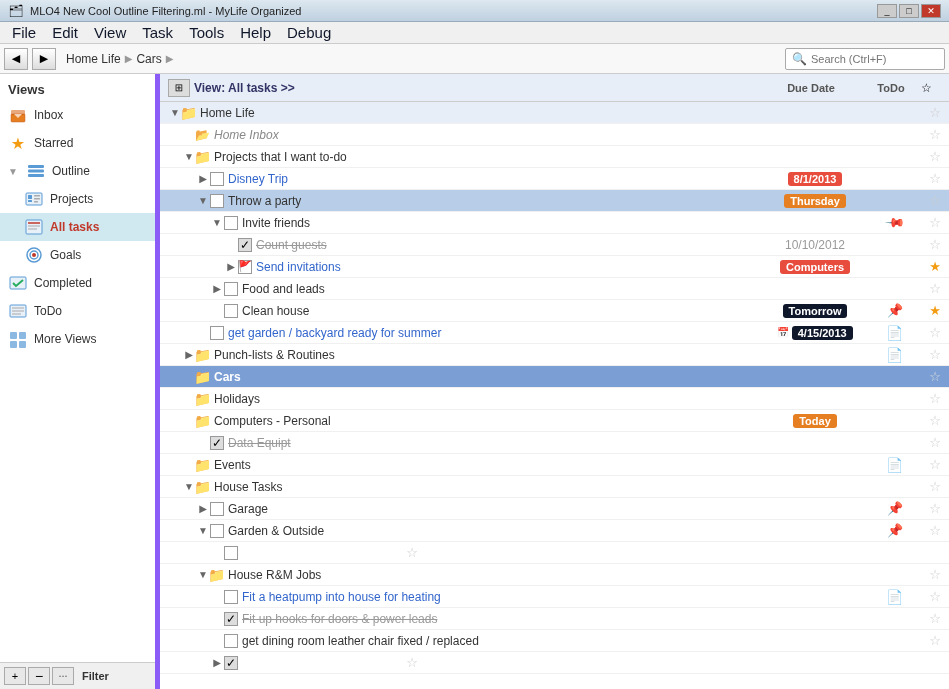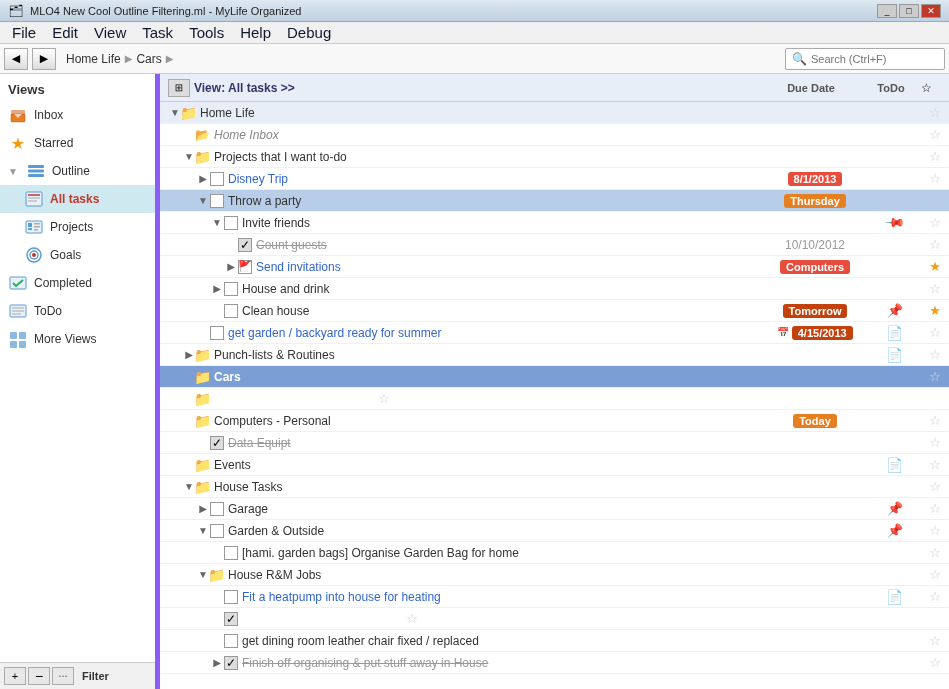--- a/index.html
+++ b/index.html
@@ -62,21 +62,21 @@
     .task-checkbox.folder { background: transparent; border: none; }
     .task-name { flex: 1; font-size: 12px; color: #333; overflow: hidden; white-space: nowrap; text-overflow: ellipsis; }
     .task-name.link { color: #3366cc; }
     .task-name.italic { font-style: italic; color: #888; }
     .task-due { width: 100px; text-align: center; flex-shrink: 0; }
     .task-icons-col { width: 60px; display: flex; align-items: center; justify-content: center; gap: 2px; flex-shrink: 0; }
     .task-star { width: 20px; display: flex; align-items: center; justify-content: center; flex-shrink: 0; }
     .date-badge { padding: 1px 6px; border-radius: 3px; font-size: 11px; color: white; font-weight: bold; }
     .date-badge.red { background: #e74c3c; }
     .date-badge.orange { background: #e67e22; }
-    .date-badge.blue { background: #c2410c; }
+    .date-badge.blue { background: #0f172a; }
 
     
     .task-list::-webkit-scrollbar { width: 12px; }
     .task-list::-webkit-scrollbar-track { background: #f0f0f0; }
     .task-list::-webkit-scrollbar-thumb { background: #ccc; border: 1px solid #aaa; }
 
     .star-gold { color: #f39c12; font-size: 13px; }
     .star-empty { color: #ccc; font-size: 13px; }
   </style>
 </head>
@@ -145,44 +145,44 @@
       <div class="icon">
         <svg width="18" height="18" viewBox="0 0 18 18">
             <rect x="1" y="3" width="16" height="3" rx="1" fill="#5b9bd5"></rect>
             <rect x="1" y="7.5" width="16" height="3" rx="1" fill="#5b9bd5"></rect>
             <rect x="1" y="12" width="16" height="3" rx="1" fill="#5b9bd5"></rect>
           </svg>
       </div>
       <span class="label">Outline</span>
     </div>
 
-    <div class="sidebar-item active" style="padding-left:24px;">
-      <div class="icon">
-        <svg width="18" height="18" viewBox="0 0 18 18">
-            <rect x="1" y="2" width="16" height="14" rx="1" fill="#e8f0f8" stroke="#5b9bd5" stroke-width="1"></rect>
-            <line x1="3" y1="5" x2="15" y2="5" stroke="#c0392b" stroke-width="1.5"></line>
-            <line x1="3" y1="8" x2="15" y2="8" stroke="#aaa" stroke-width="1"></line>
-            <line x1="3" y1="11" x2="12" y2="11" stroke="#aaa" stroke-width="1"></line>
-          </svg>
-      </div>
-      <span class="label" style="color:#c0392b;font-weight:bold;">All tasks</span>
-    </div>
-
     <div class="sidebar-item" style="padding-left:24px;">
       <div class="icon">
         <svg width="18" height="18" viewBox="0 0 18 18">
             <rect x="1" y="3" width="16" height="12" rx="1" fill="#e8f0f8" stroke="#5b9bd5" stroke-width="1"></rect>
             <rect x="3" y="5" width="4" height="4" rx="0.5" fill="#5b9bd5"></rect>
             <rect x="3" y="10" width="4" height="2" rx="0.5" fill="#5b9bd5"></rect>
             <rect x="9" y="5" width="6" height="1.5" rx="0.5" fill="#aaa"></rect>
             <rect x="9" y="8" width="6" height="1.5" rx="0.5" fill="#aaa"></rect>
             <rect x="9" y="11" width="4" height="1.5" rx="0.5" fill="#aaa"></rect>
           </svg>
       </div>
       <span class="label">Projects</span>
+    </div>
+
+    <div class="sidebar-item active" style="padding-left:24px;">
+      <div class="icon">
+        <svg width="18" height="18" viewBox="0 0 18 18">
+            <rect x="1" y="2" width="16" height="14" rx="1" fill="#e8f0f8" stroke="#5b9bd5" stroke-width="1"></rect>
+            <line x1="3" y1="5" x2="15" y2="5" stroke="#c0392b" stroke-width="1.5"></line>
+            <line x1="3" y1="8" x2="15" y2="8" stroke="#aaa" stroke-width="1"></line>
+            <line x1="3" y1="11" x2="12" y2="11" stroke="#aaa" stroke-width="1"></line>
+          </svg>
+      </div>
+      <span class="label" style="color:#c0392b;font-weight:bold;">All tasks</span>
     </div>
 
     <div class="sidebar-item" style="padding-left:24px;">
       <div class="icon">
         <svg width="18" height="18" viewBox="0 0 18 18">
             <circle cx="9" cy="9" r="7" fill="none" stroke="#5b9bd5" stroke-width="1.5"></circle>
             <circle cx="9" cy="9" r="4" fill="none" stroke="#5b9bd5" stroke-width="1.5"></circle>
             <circle cx="9" cy="9" r="2" fill="#c0392b"></circle>
           </svg>
       </div>
@@ -356,21 +356,21 @@
         <div class="task-icons-col"></div>
         <div class="task-star">
             <span class="star-gold">★</span>
           </div>
       </div>
 
       <div class="task-row">
         <div class="task-indent" style="width:46px;"></div>
         <div class="task-expand">▶</div>
         <div class="task-checkbox"></div>
-        <span class="task-name">House and drink</span>
+        <span class="task-name">Food and leads</span>
         <div class="task-due"></div>
         <div class="task-icons-col"></div>
         <div class="task-star">
             <span class="star-empty">☆</span>
           </div>
       </div>
 
       <div class="task-row">
         <div class="task-indent" style="width:46px;"></div>
         <div class="task-expand"></div>
@@ -433,20 +433,21 @@
             <span class="star-empty" style="color:#ddd;">☆</span>
           </div>
       </div>
 
       <div class="task-row">
         <div class="task-indent" style="width:18px;"></div>
         <div class="task-expand"></div>
         <div class="task-checkbox folder">
           <span style="font-size:14px;">📁</span>
         </div>
+        <span class="task-name">Holidays</span>
         <div class="task-due"></div>
         <div class="task-icons-col"></div>
         <div class="task-star">
             <span class="star-empty">☆</span>
           </div>
       </div>
 
       <div class="task-row">
         <div class="task-indent" style="width:18px;"></div>
         <div class="task-expand"></div>
@@ -530,21 +531,20 @@
         </div>
         <div class="task-star">
             <span class="star-empty">☆</span>
           </div>
       </div>
 
       <div class="task-row">
         <div class="task-indent" style="width:46px;"></div>
         <div class="task-expand"></div>
         <div class="task-checkbox"></div>
-        <span class="task-name">[hami. garden bags] Organise Garden Bag for home</span>
         <div class="task-due"></div>
         <div class="task-icons-col"></div>
         <div class="task-star">
             <span class="star-empty">☆</span>
           </div>
       </div>
 
       <div class="task-row">
         <div class="task-indent" style="width:32px;"></div>
         <div class="task-expand">▼</div>
@@ -570,20 +570,21 @@
         </div>
         <div class="task-star">
             <span class="star-empty">☆</span>
           </div>
       </div>
 
       <div class="task-row">
         <div class="task-indent" style="width:46px;"></div>
         <div class="task-expand"></div>
         <div class="task-checkbox checked" style="display:flex;align-items:center;justify-content:center;">✓</div>
+        <span class="task-name" style="text-decoration:line-through;color:#999;">Fit up hooks for doors &amp; power leads</span>
         <div class="task-due"></div>
         <div class="task-icons-col"></div>
         <div class="task-star">
             <span class="star-empty">☆</span>
           </div>
       </div>
 
       <div class="task-row">
         <div class="task-indent" style="width:46px;"></div>
         <div class="task-expand"></div>
@@ -593,21 +594,20 @@
         <div class="task-icons-col"></div>
         <div class="task-star">
             <span class="star-empty">☆</span>
           </div>
       </div>
 
       <div class="task-row">
         <div class="task-indent" style="width:46px;"></div>
         <div class="task-expand">▶</div>
         <div class="task-checkbox checked" style="display:flex;align-items:center;justify-content:center;">✓</div>
-        <span class="task-name" style="text-decoration:line-through;color:#999;">Finish off organising &amp; put stuff away in House</span>
         <div class="task-due"></div>
         <div class="task-icons-col"></div>
         <div class="task-star">
             <span class="star-empty">☆</span>
           </div>
       </div>
 
     </div>
   </div>
 </div>

